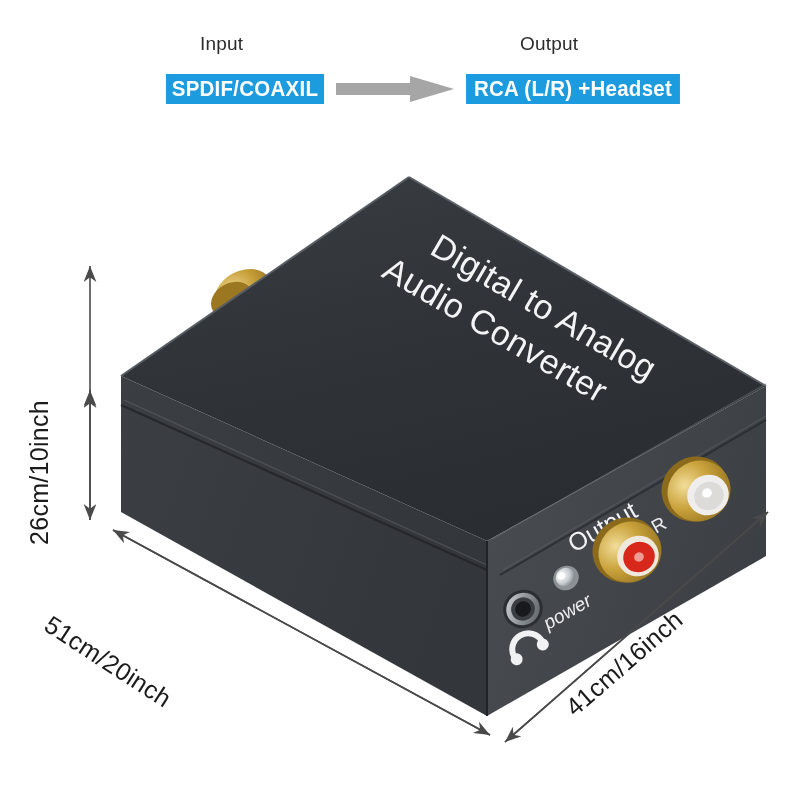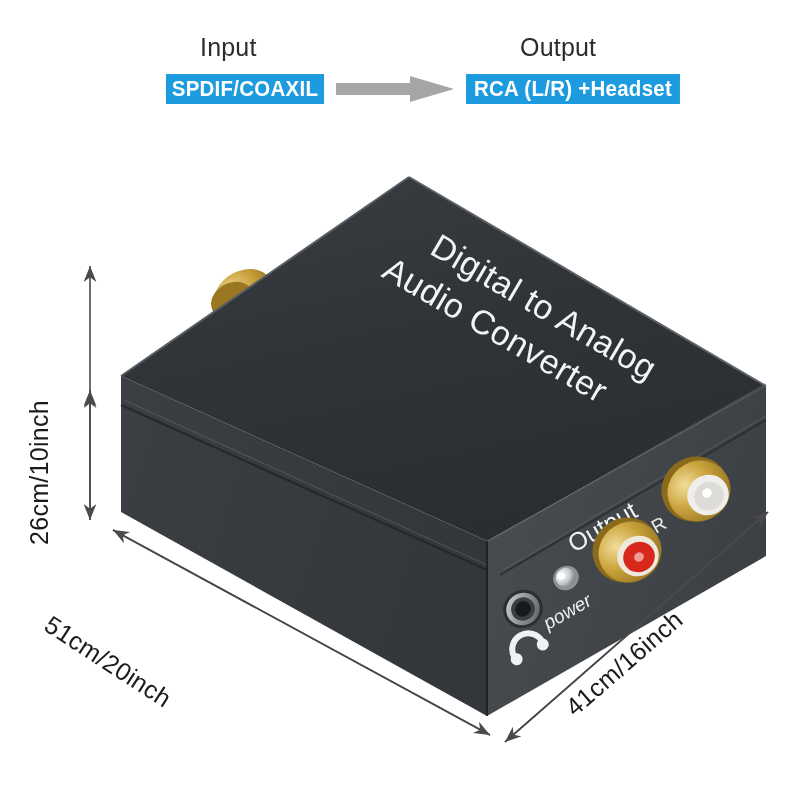--- a/index.html
+++ b/index.html
@@ -2,21 +2,21 @@
 <html><head>
 <meta charset="utf-8">
 <style>
   html,body{margin:0;padding:0;background:#ffffff;}
   body{width:800px;height:800px;position:relative;overflow:hidden;
        font-family:"Liberation Sans","DejaVu Sans",sans-serif;}
 
   .stage{position:absolute;inset:0;}
 
   
-  .hdr-label{position:absolute;font-size:25px;color:#2c2c2c;letter-spacing:.2px;white-space:nowrap;}
+  .hdr-label{position:absolute;font-size:19px;color:#2c2c2c;letter-spacing:.2px;white-space:nowrap;}
   #lbl-input{left:200px;top:33px;}
   #lbl-output{left:520px;top:33px;}
 
   .badge{position:absolute;background:#1c9bdf;color:#ffffff;display:flex;
          align-items:center;justify-content:center;font-weight:bold;
          font-size:22px;letter-spacing:.3px;white-space:nowrap;
          transform:scaleX(.93);}
   #badge-in{left:160px;top:74px;width:170px;height:30px;}
   #badge-out{left:458px;top:74px;width:230px;height:30px;}
 

